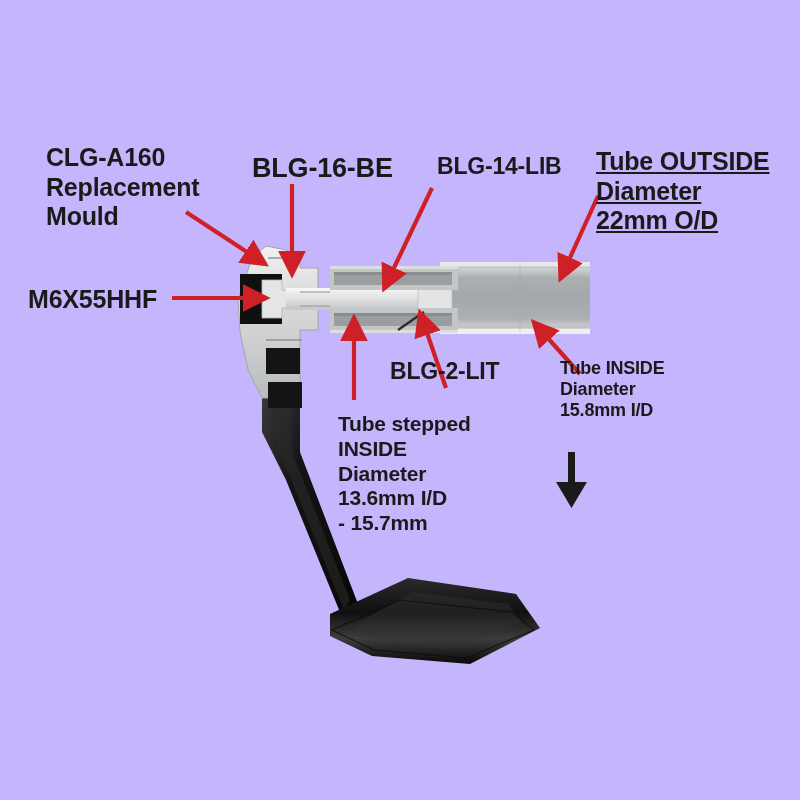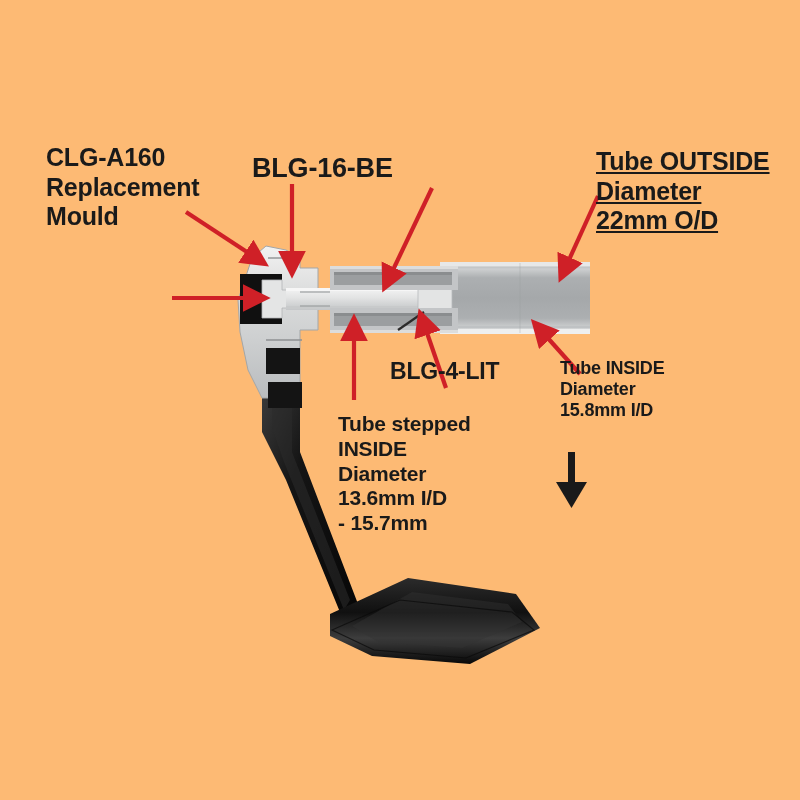--- a/index.html
+++ b/index.html
@@ -8,21 +8,21 @@
     padding: 0;
     background: #ffffff;
   }
   body {
     font-family: "Liberation Sans", sans-serif;
   }
   #canvas {
     position: relative;
     width: 800px;
     height: 800px;
-    background: #fdba74;
+    background: #c4b5fd;
     overflow: hidden;
   }
   #art {
     position: absolute;
     left: 0;
     top: 0;
     width: 800px;
     height: 800px;
   }
   .label {
@@ -160,25 +160,27 @@
 
     <g>
       <rect x="568" y="452" width="7" height="32" fill="#1a1a1a"></rect>
       <path d="M556,482 L587,482 L571.5,508 Z" fill="#1a1a1a"></path>
     </g>
   </svg>
 
   <div class="label lbl-clg">CLG-A160
 Replacement
 Mould</div>
+  <div class="label lbl-m6">M6X55HHF</div>
   <div class="label lbl-blg16be">BLG-16-BE</div>
+  <div class="label lbl-blg14lib">BLG-14-LIB</div>
   <div class="label lbl-tubeout">Tube OUTSIDE
 Diameter
 22mm O/D</div>
-  <div class="label lbl-blg14lit">BLG-4-LIT</div>
+  <div class="label lbl-blg14lit">BLG-2-LIT</div>
   <div class="label lbl-tubestep">Tube stepped
 INSIDE
 Diameter
 13.6mm I/D
 - 15.7mm</div>
   <div class="label lbl-tubein">Tube INSIDE
 Diameter
 15.8mm I/D</div>
 
 </div>

